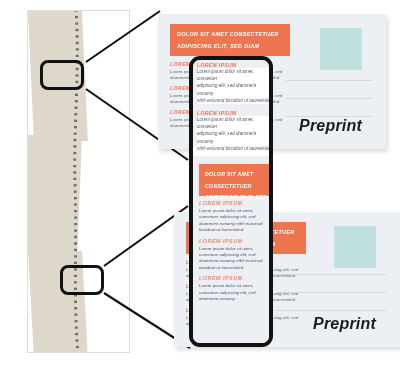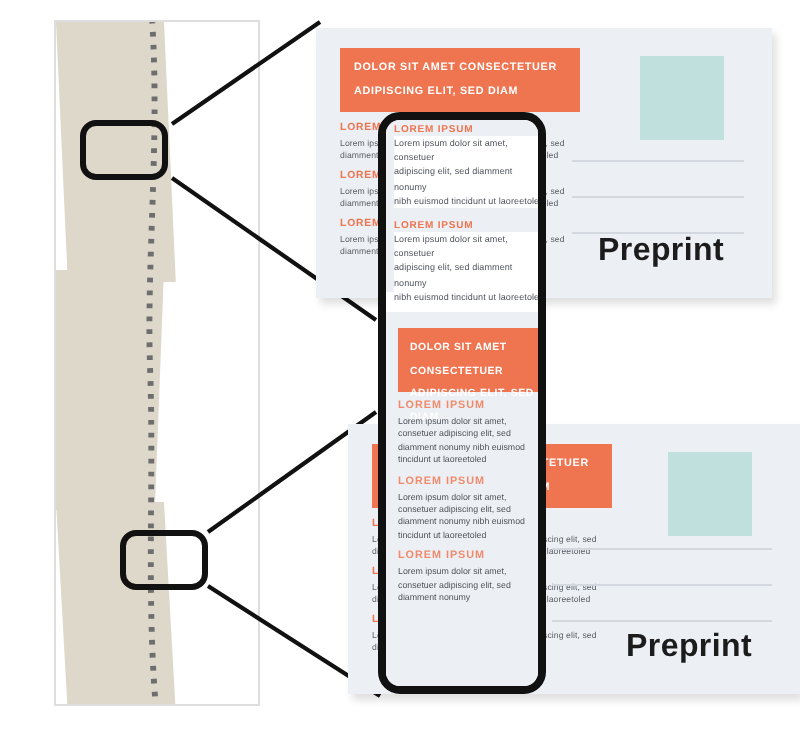--- a/index.html
+++ b/index.html
@@ -2,21 +2,21 @@
 <html><head>
 <meta charset="utf-8">
 <style>
   * { box-sizing: border-box; margin: 0; padding: 0; }
   html, body {
     width: 400px; height: 369px;
     background: #ffffff;
     font-family: "Liberation Sans", sans-serif;
     overflow: hidden;
   }
-  #stage { position: relative; width: 400px; height: 369px; background: #fff; }
+  #stage { position: relative; width: 400px; height: 369px; background: #fff; font-style: italic; }
 
   
   .overview-panel{
     position:absolute; left:27px; top:10px; width:103px; height:343px;
     background:#ffffff; border:1px solid #dedede; overflow:hidden;
   }
   .core-a{
     position:absolute; left:0px; top:0px; width:54px; height:130px;
     background:#ded8cb; transform:skewX(2.6deg); transform-origin:top left;
   }

